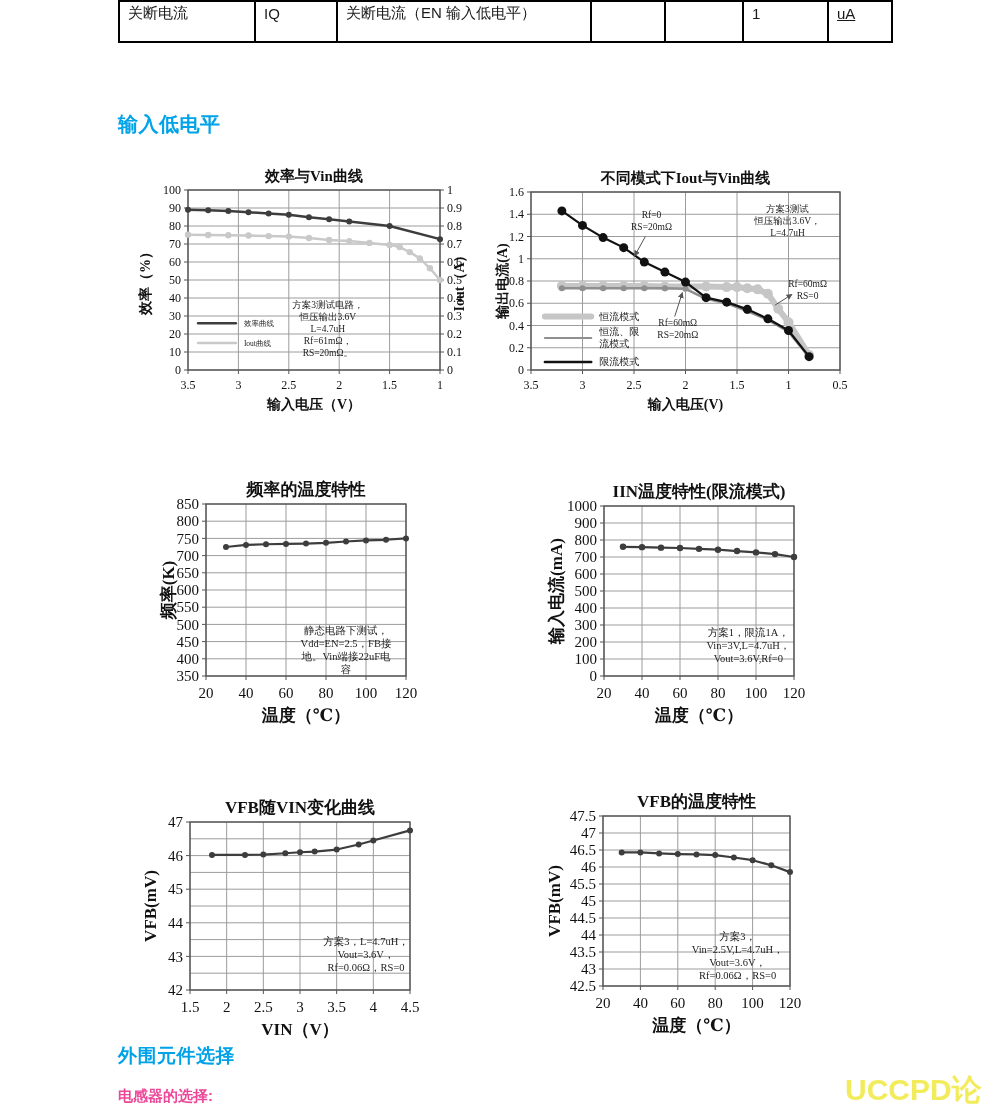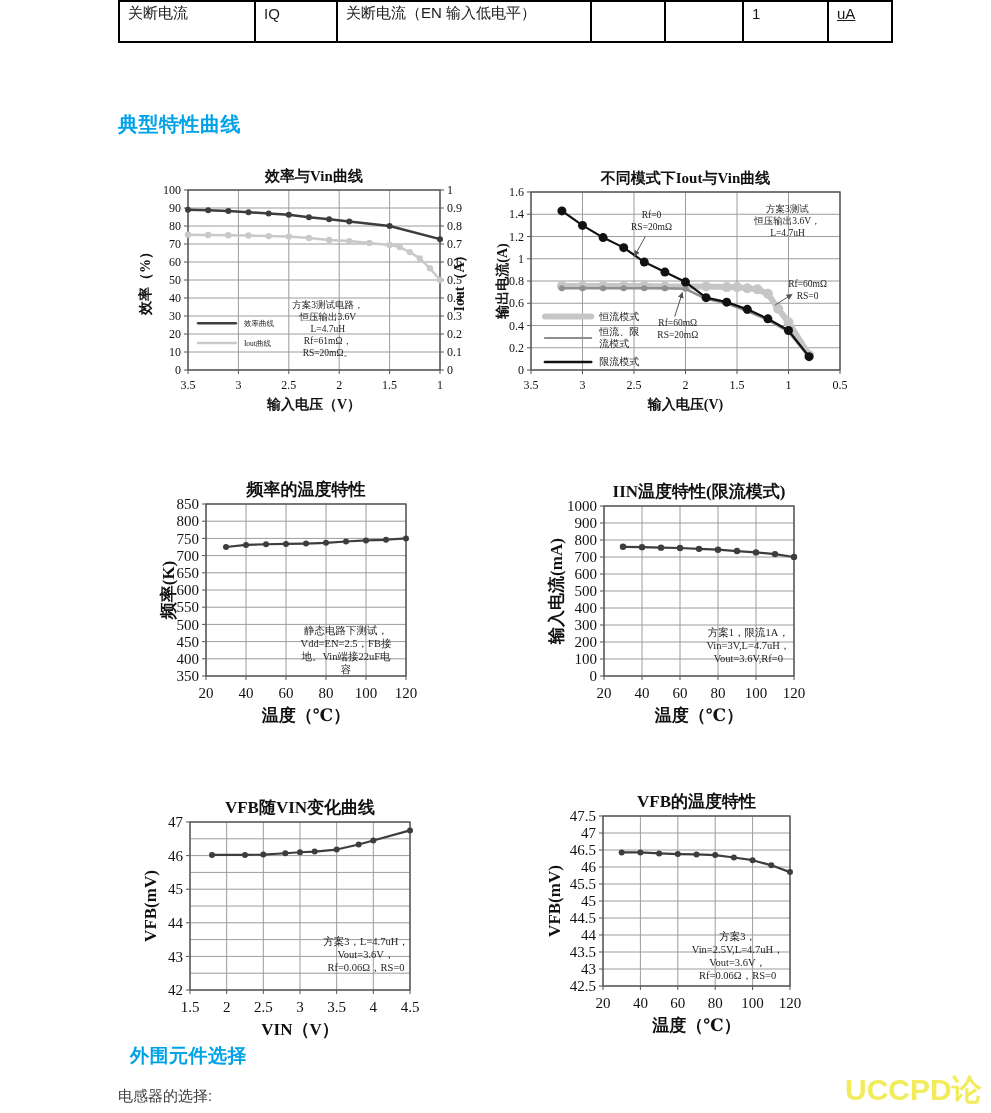--- a/index.html
+++ b/index.html
@@ -8,21 +8,21 @@
     font-family:"Liberation Sans","DejaVu Sans",sans-serif;overflow:hidden;
   }
   table.spec{position:absolute;left:118px;top:0;border-collapse:collapse;}
   table.spec td{
     border:2px solid #000;height:23px;padding:0 4px 16px 8px;
     font-size:15px;color:#1a1a1a;white-space:nowrap;
   }
   .sec-title{position:absolute;font-weight:bold;letter-spacing:.5px;}
   .sec-title.t1{left:118px;top:111px;font-size:20px;}
   .sec-title.t2{left:118px;top:1043px;font-size:19px;}
-  .sub-title{position:absolute;left:118px;top:1087px;font-size:15px;font-weight:normal;color:#404040;}
+  .sub-title{position:absolute;left:118px;top:1087px;font-size:15px;font-weight:bold;color:#ec4899;}
   .watermark{position:absolute;left:845px;top:1070px;font-size:30px;font-weight:bold;}
   .chart{position:absolute;}
   .chart svg{overflow:visible;display:block;}
 </style>
 </head>
 <body>
 
 <table class="spec">
   <tbody>
       <tr>
@@ -30,21 +30,21 @@
         <td style="width: 68px; margin-left: 8px;">IQ</td>
         <td style="width: 240px;">关断电流（EN 输入低电平）</td>
         <td style="width: 60px;"></td>
         <td style="width: 64px;"></td>
         <td style="width: 71px;">1</td>
         <td style="width: 50px; text-decoration: underline;">uA</td>
       </tr>
     </tbody>
 </table>
 
-<div class="sec-title t1" style="color: rgb(0, 162, 232);">典型特性曲线</div>
+<div class="sec-title t1" style="color: rgb(0, 162, 232);">输入低电平</div>
 
 <div class="chart" style="left: 130px; top: 166px;">
     <svg width="342" height="250" font-family="'Liberation Serif','DejaVu Serif',serif">
       <line x1="58" y1="24" x2="58" y2="204" stroke="#9c9c9c" stroke-width="1"></line>
       <line x1="108.4" y1="24" x2="108.4" y2="204" stroke="#9c9c9c" stroke-width="1"></line>
       <line x1="158.8" y1="24" x2="158.8" y2="204" stroke="#9c9c9c" stroke-width="1"></line>
       <line x1="209.2" y1="24" x2="209.2" y2="204" stroke="#9c9c9c" stroke-width="1"></line>
       <line x1="259.6" y1="24" x2="259.6" y2="204" stroke="#9c9c9c" stroke-width="1"></line>
       <line x1="310" y1="24" x2="310" y2="204" stroke="#9c9c9c" stroke-width="1"></line>
       <line x1="58" y1="204" x2="310" y2="204" stroke="#9c9c9c" stroke-width="1"></line>
@@ -590,15 +590,15 @@
           <path d="M0,0 L6,3 L0,6 Z" fill="#555"></path>
         </marker>
       </defs>
       <text x="201.64" y="151.57500000000002" text-anchor="middle" font-size="10.5" fill="#222">方案3，</text>
       <text x="201.64" y="164.57500000000002" text-anchor="middle" font-size="10.5" fill="#222">Vin=2.5V,L=4.7uH，</text>
       <text x="201.64" y="177.57500000000002" text-anchor="middle" font-size="10.5" fill="#222">Vout=3.6V，</text>
       <text x="201.64" y="190.57500000000002" text-anchor="middle" font-size="10.5" fill="#222">Rf=0.06Ω，RS=0</text>
     </svg>
   </div>
 
-<div class="sec-title t2" style="color: rgb(0, 162, 232); margin-left: 12px;">外围元件选择</div>
+<div class="sec-title t2" style="color: rgb(0, 162, 232);">外围元件选择</div>
 <div class="sub-title">电感器的选择:</div>
 <div class="watermark" style="color: rgb(242, 236, 92);">UCCPD论坛</div>
 
 </body></html>

